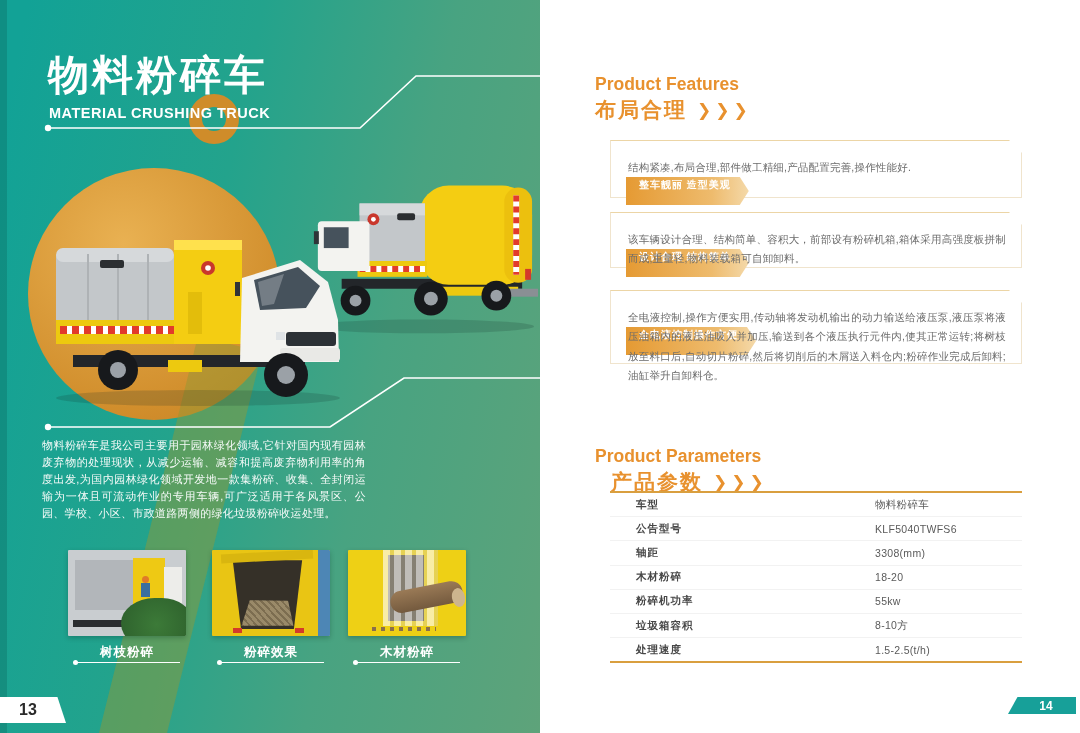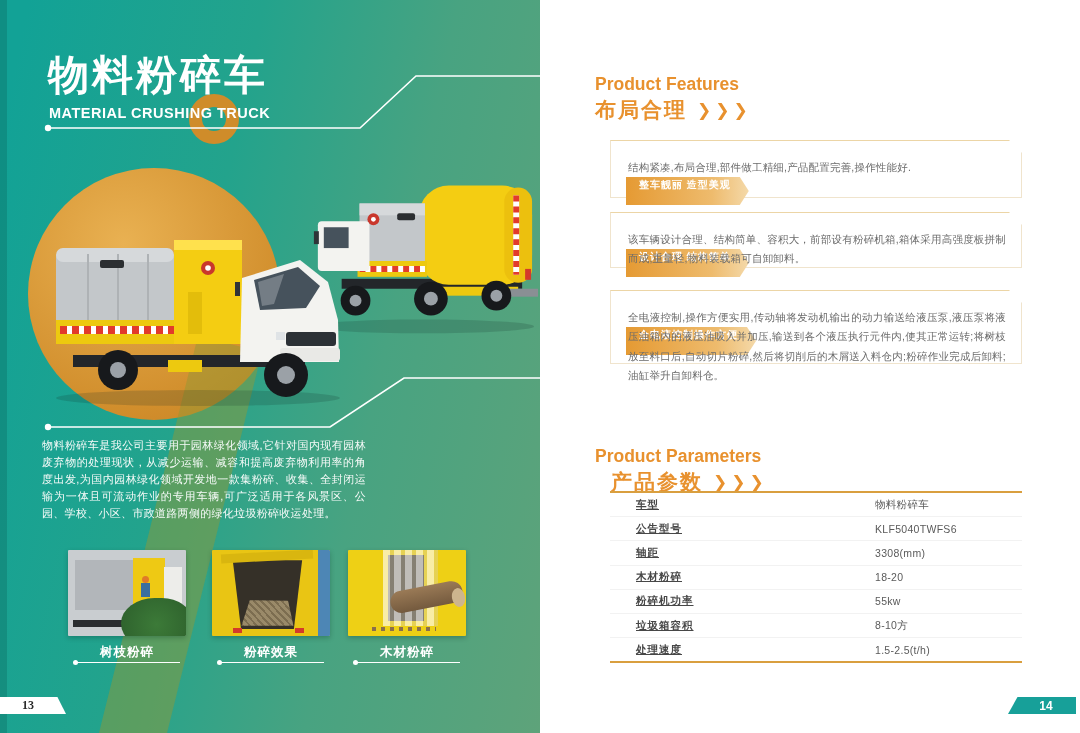--- a/index.html
+++ b/index.html
@@ -23,23 +23,23 @@
   .lp-desc{position:absolute;left:42px;top:437px;width:324px;color:#f7fbf9;font-size:11px;
     line-height:1.55;text-align:justify;letter-spacing:.3px;}
   .photo{position:absolute;top:550px;width:118px;height:86px;overflow:hidden;border-radius:1px;
     box-shadow:0 2px 5px rgba(0,30,25,.25);}
   .photo>div{position:absolute;}
   .caption{position:absolute;top:644px;width:118px;text-align:center;color:#ffffff;
     font-size:12.5px;font-weight:700;letter-spacing:1px;}
   .cap-line{position:absolute;top:662px;height:1.4px;background:#ffffff;width:104px;}
   .cap-line::before{content:"";position:absolute;left:-3px;top:-2px;width:5px;height:5px;
     border-radius:50%;background:#ffffff;}
-  .page-badge-left{position:absolute;left:0;top:697px;width:66px;height:17px;background:#ffffff;
+  .page-badge-left{position:absolute;left:0;top:697px;width:66px;height:26px;background:#ffffff;
     clip-path:polygon(0 0,87% 0,100% 100%,0 100%);display:flex;align-items:center;justify-content:center;
-    font-size:12px;font-weight:700;color:#2a2a2a;padding-right:10px;box-sizing:border-box;font-family:Liberation Serif, serif;}
+    font-size:16px;font-weight:700;color:#2a2a2a;padding-right:10px;box-sizing:border-box;}
   
   .page-right{position:relative;width:540px;height:733px;background:#ffffff;}
   .h-en{position:absolute;left:55px;color:#e8912e;font-size:17.5px;font-weight:700;}
   .h-zh{position:absolute;left:55px;color:#e8912e;font-size:21px;font-weight:800;letter-spacing:2px;}
   .chevrons{display:inline-block;margin-left:10px;letter-spacing:4px;font-size:17px;font-weight:800;
     color:#e8912e;vertical-align:1px;}
   .chevrons span{display:inline-block;}
   .feature{position:absolute;left:70px;width:412px;}
   .card{position:absolute;inset:0;background:#ffffff;border:1px solid #f0e4cd;border-top:1px solid #ecd5a6;
     clip-path:polygon(0 0,calc(100% - 13px) 0,100% 13px,100% 100%,0 100%);
@@ -47,21 +47,21 @@
   .banner{position:absolute;left:16px;top:-7px;height:28px;padding:0 18px 0 13px;
     background:linear-gradient(90deg,#e59a33,#eebb6d 70%,#f4d9a9);
     clip-path:polygon(0 0,calc(100% - 9px) 0,100% 50%,calc(100% - 9px) 100%,0 100%);
     color:#ffffff;font-size:10px;font-weight:700;letter-spacing:1px;line-height:16px;margin-top:44px;}
   .card-text{position:absolute;left:18px;right:16px;top:18px;color:#6b6b6b;font-size:10.5px;
     line-height:1.85;text-align:justify;letter-spacing:.2px;}
   .param-table{position:absolute;left:70px;top:491px;width:412px;
     border-top:2px solid #d99f3f;border-bottom:2px solid #d99f3f;}
   .param-row{display:flex;height:23.2px;align-items:center;border-bottom:1px solid rgba(0,0,0,.05);}
   .param-row:last-child{border-bottom:none;}
-  .param-label{width:265px;padding-left:26px;box-sizing:border-box;color:#474747;font-size:10.5px;font-weight:700;letter-spacing:1px;text-decoration:underline;}
+  .param-label{width:265px;padding-left:26px;box-sizing:border-box;color:#474747;font-size:10.5px;font-weight:700;letter-spacing:1px;}
   .param-value{flex:1;color:#5a5a5a;font-size:10.5px;letter-spacing:.3px;}
   .page-badge-right{position:absolute;left:468px;top:697px;width:68px;height:17px;background:#17a099;
     clip-path:polygon(14% 0,100% 0,100% 100%,0 100%);display:flex;align-items:center;justify-content:center;
     font-size:12px;font-weight:700;color:#ffffff;padding-left:8px;box-sizing:border-box;}
 </style>
 </head>
 <body>
 
 <div class="spread">
 

